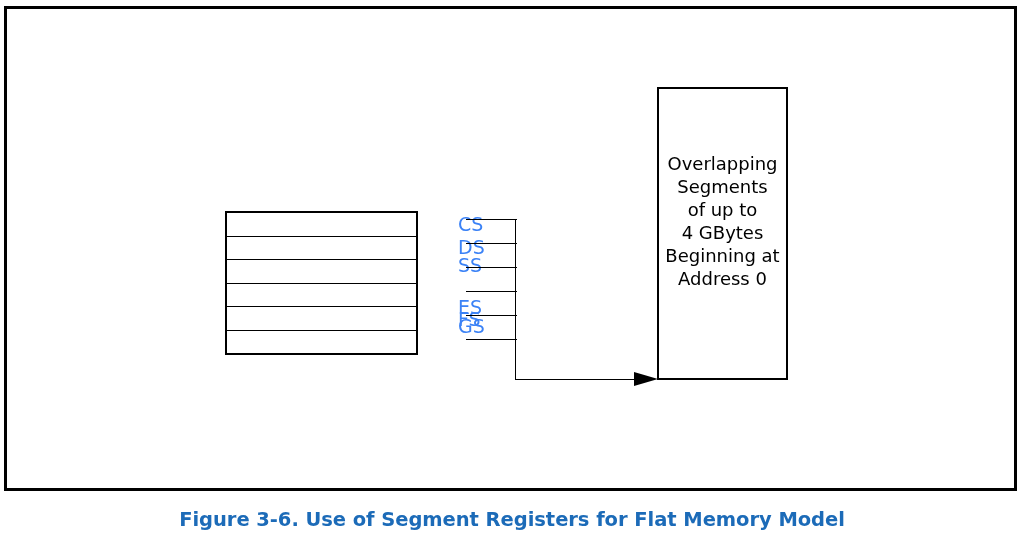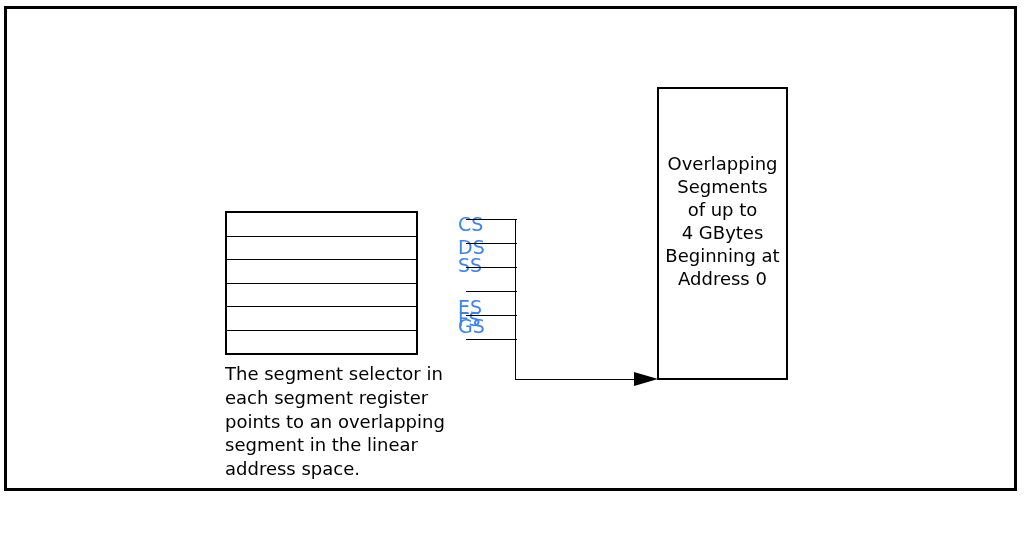--- a/index.html
+++ b/index.html
@@ -206,20 +206,16 @@
 
   <div id="linear-space-box"></div>
 
   <div id="linear-space-text">Overlapping
 Segments
 of up to
 4 GBytes
 Beginning at
 Address 0</div>
 
-  <div id="description-text">The segment selector in
-each segment register
-points to an overlapping
-segment in the linear
-address space.</div>
-
+
+  <div id="figure-caption">Figure 3-6.  Use of Segment Registers for Flat Memory Model</div>
 
 </div>
 
 </body></html>

